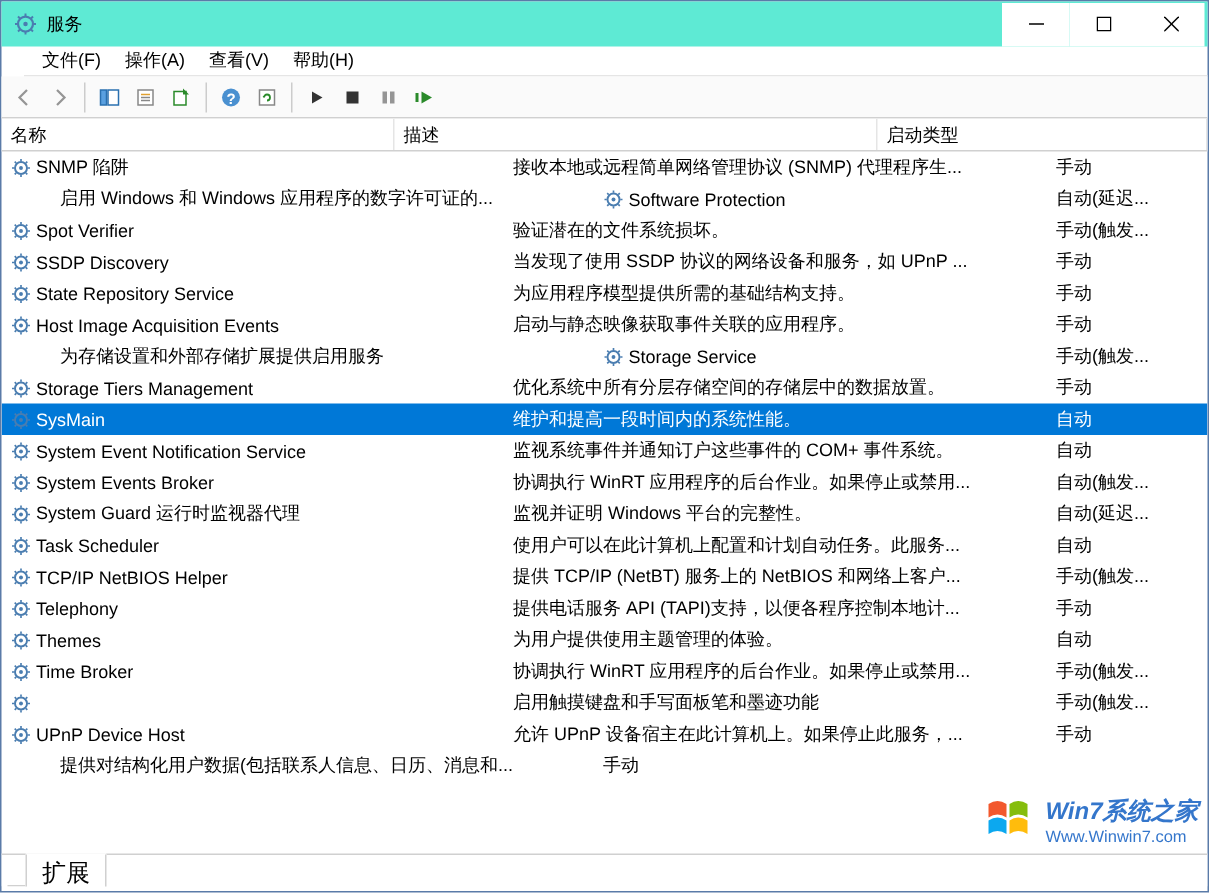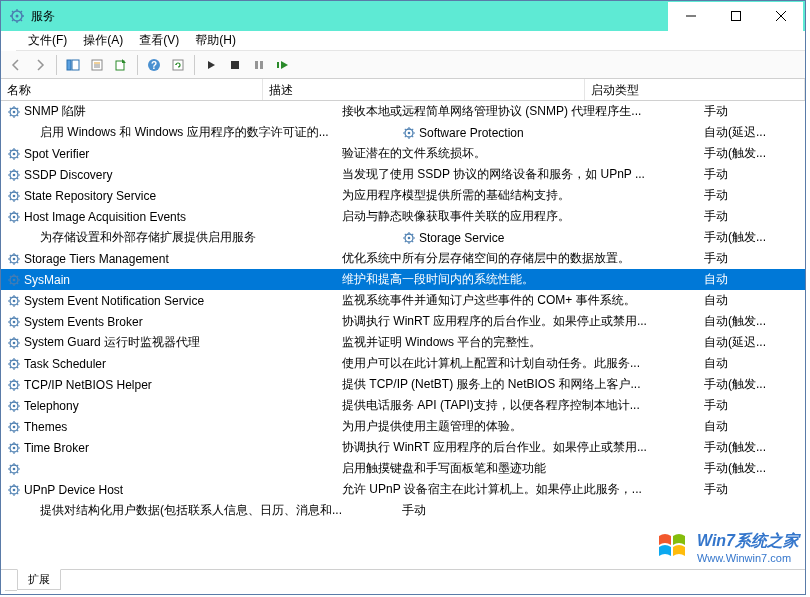--- a/index.html
+++ b/index.html
@@ -45,21 +45,21 @@
 .list { flex: 1; overflow-y: scroll; overflow-x: hidden; font-size: 12px; position: relative; }
 .row { display: flex; height: 21px; align-items: center; white-space: nowrap; gap: 40px; }
 .row.sel { background: #0078d7; color: #fff; align-items: center; }
 .row .cell { overflow: hidden; text-overflow: ellipsis; padding: 0 6px; display: flex; align-items: center; gap: 3px; }
 .row .cell.name { width: 262px; }
 .row .cell.desc { width: 322px; margin-left: 33px; }
 .row .cell.start { width: 80px; flex: 1; }
 .gearico { width: 14px; height: 14px; display: inline-flex; flex-shrink: 0; }
 
 
-.tabs { height: 22px; display: flex; align-items: flex-start; border-top: 1px solid #d0d0d0; font-size: 11px; padding-left: 4px; background: #fff; }
+.tabs { height: 22px; display: flex; align-items: flex-start; border-top: 1px solid #d0d0d0; font-size: 16px; padding-left: 4px; background: #fff; }
 .tabs .tab { padding: 2px 10px; border: 1px solid #d0d0d0; border-top: none; margin-right: -1px; background: #fff; margin-top: 40px; }
 .tabs .tab.active { background: #fff; border-top: 1px solid #fff; margin-top: -1px; }
 .tabs .slant { width: 12px; border-bottom: 1px solid #d0d0d0; align-self: flex-end; height: 100%; }
 
 
 .watermark { position: absolute; right: 6px; bottom: 30px; text-align: left; pointer-events: none; opacity: 0.95; display: flex; align-items: flex-end; gap: 6px; }
 .watermark .logo { width: 36px; height: 36px; }
 .watermark .t1 { font-size: 16px; color: #2a6fc9; font-weight: bold; font-style: italic; }
 .watermark .t2 { font-size: 11px; color: #2a6fc9; }
 

